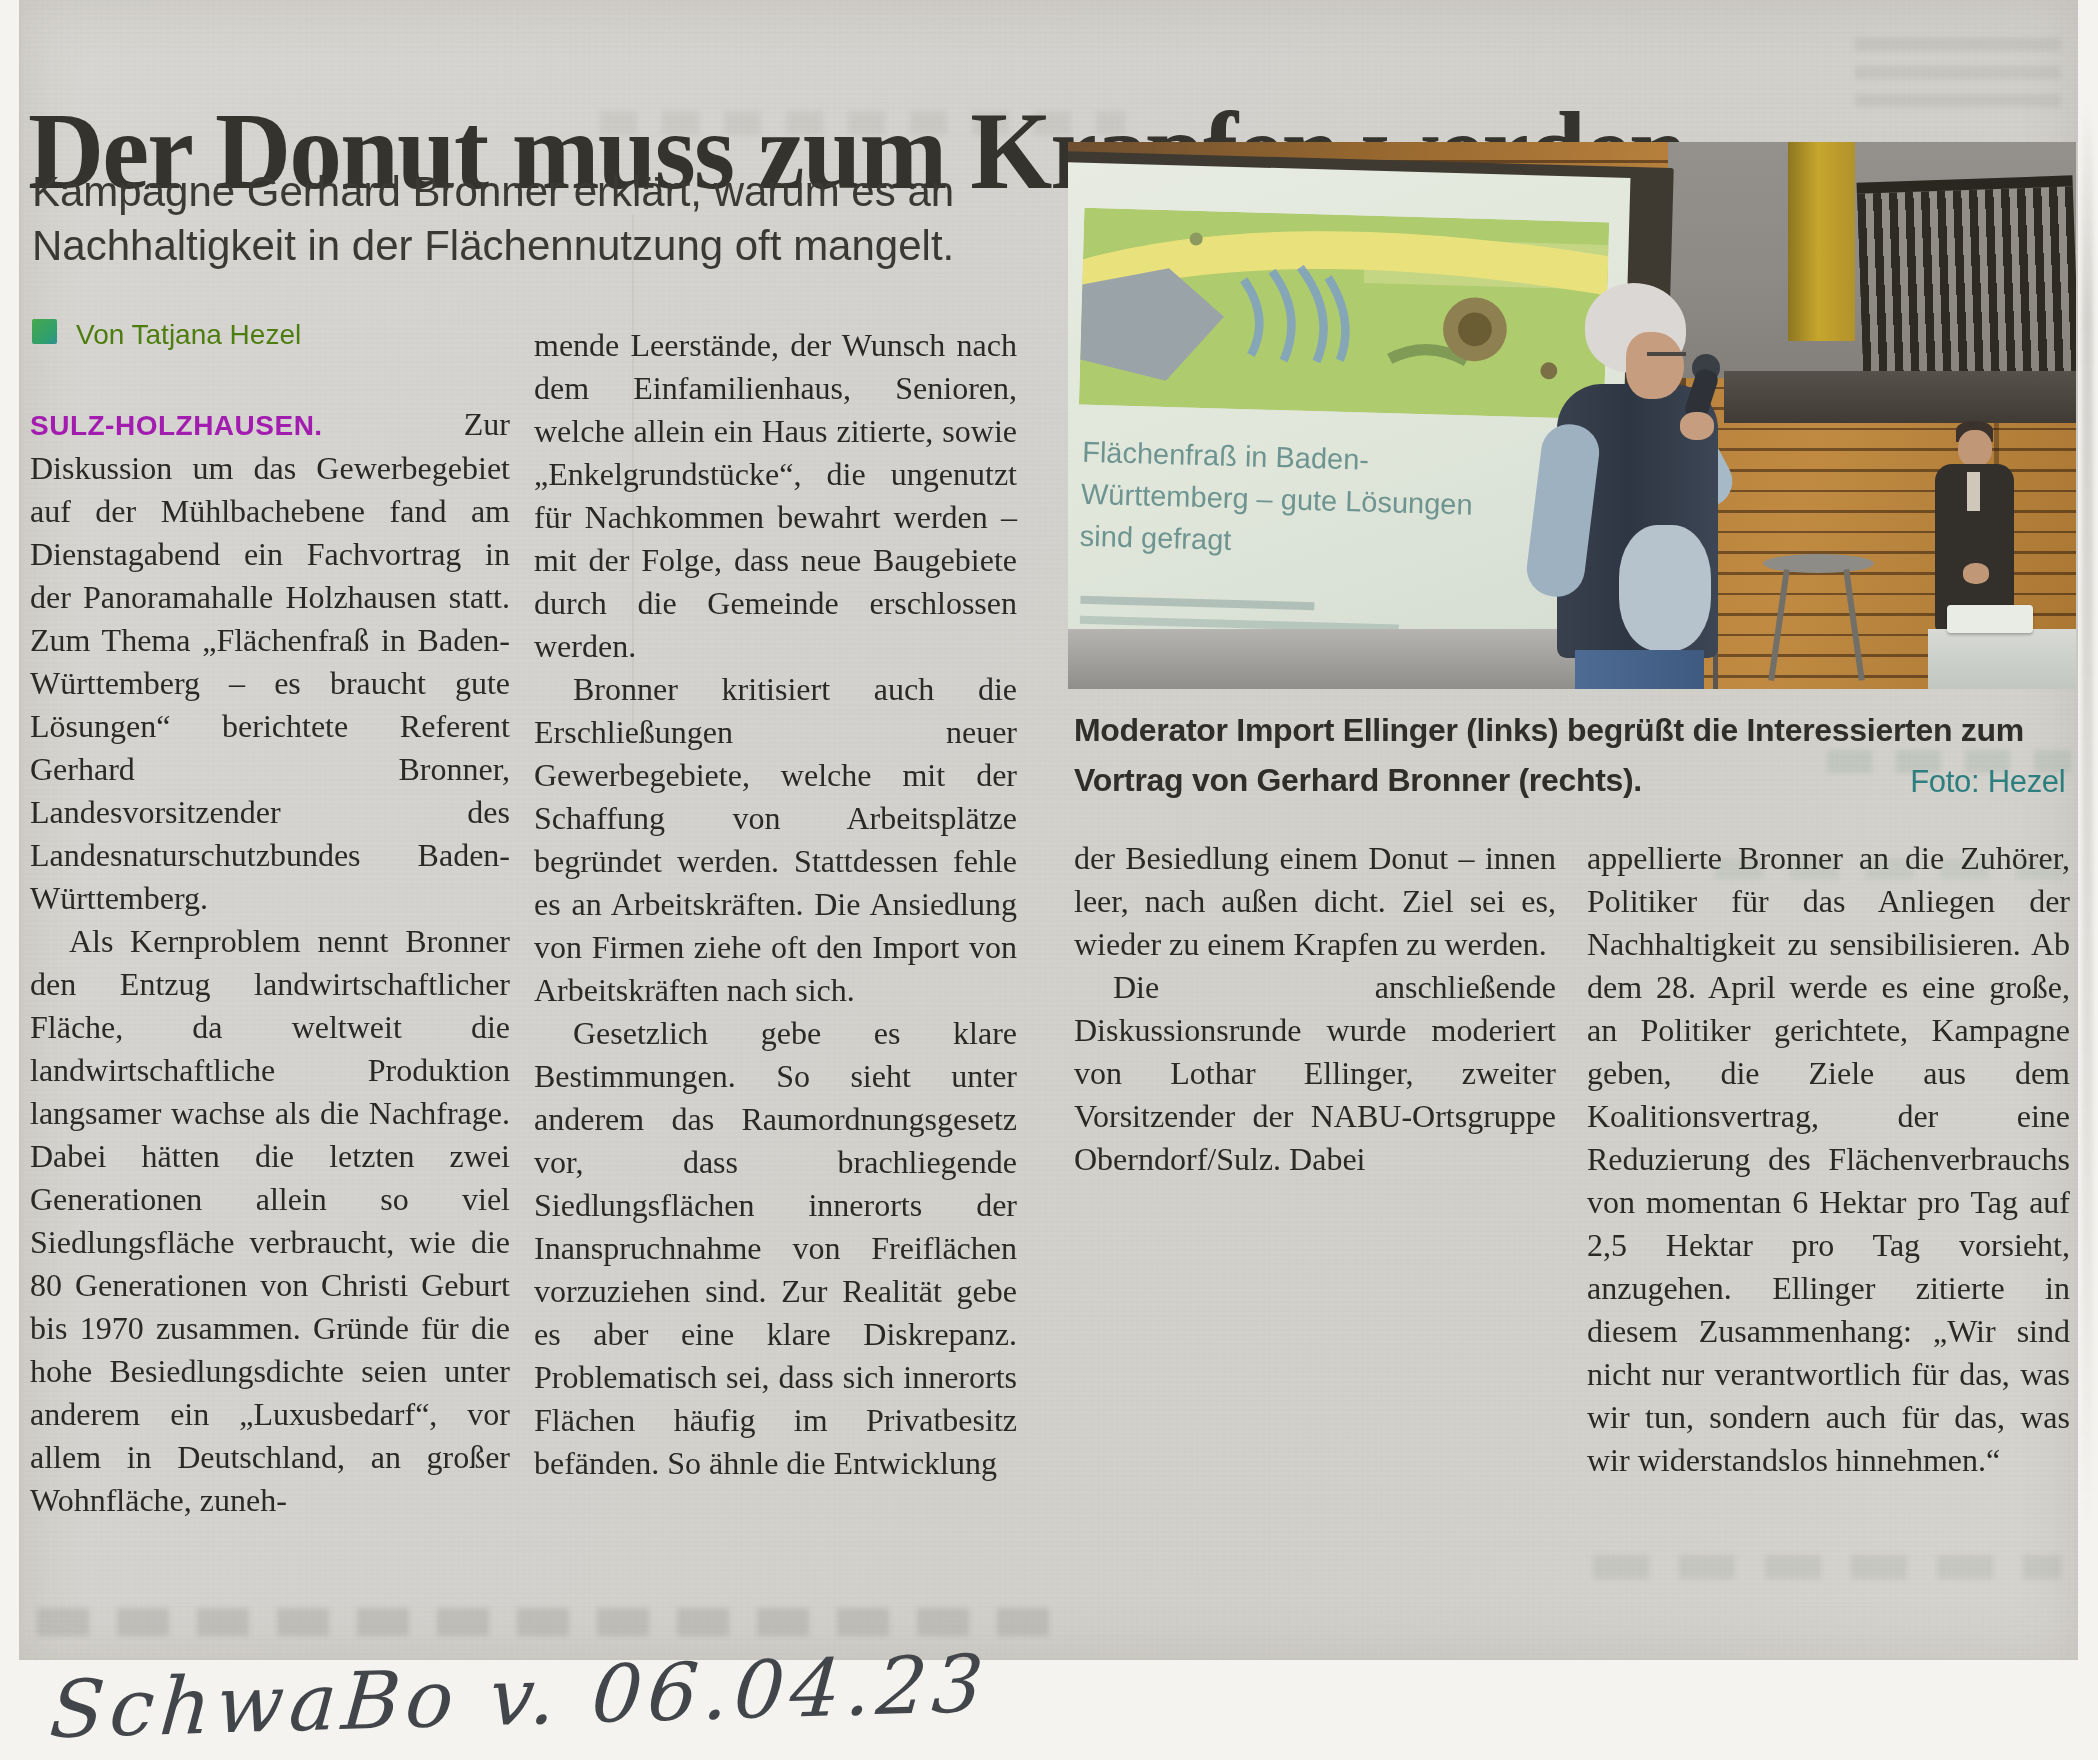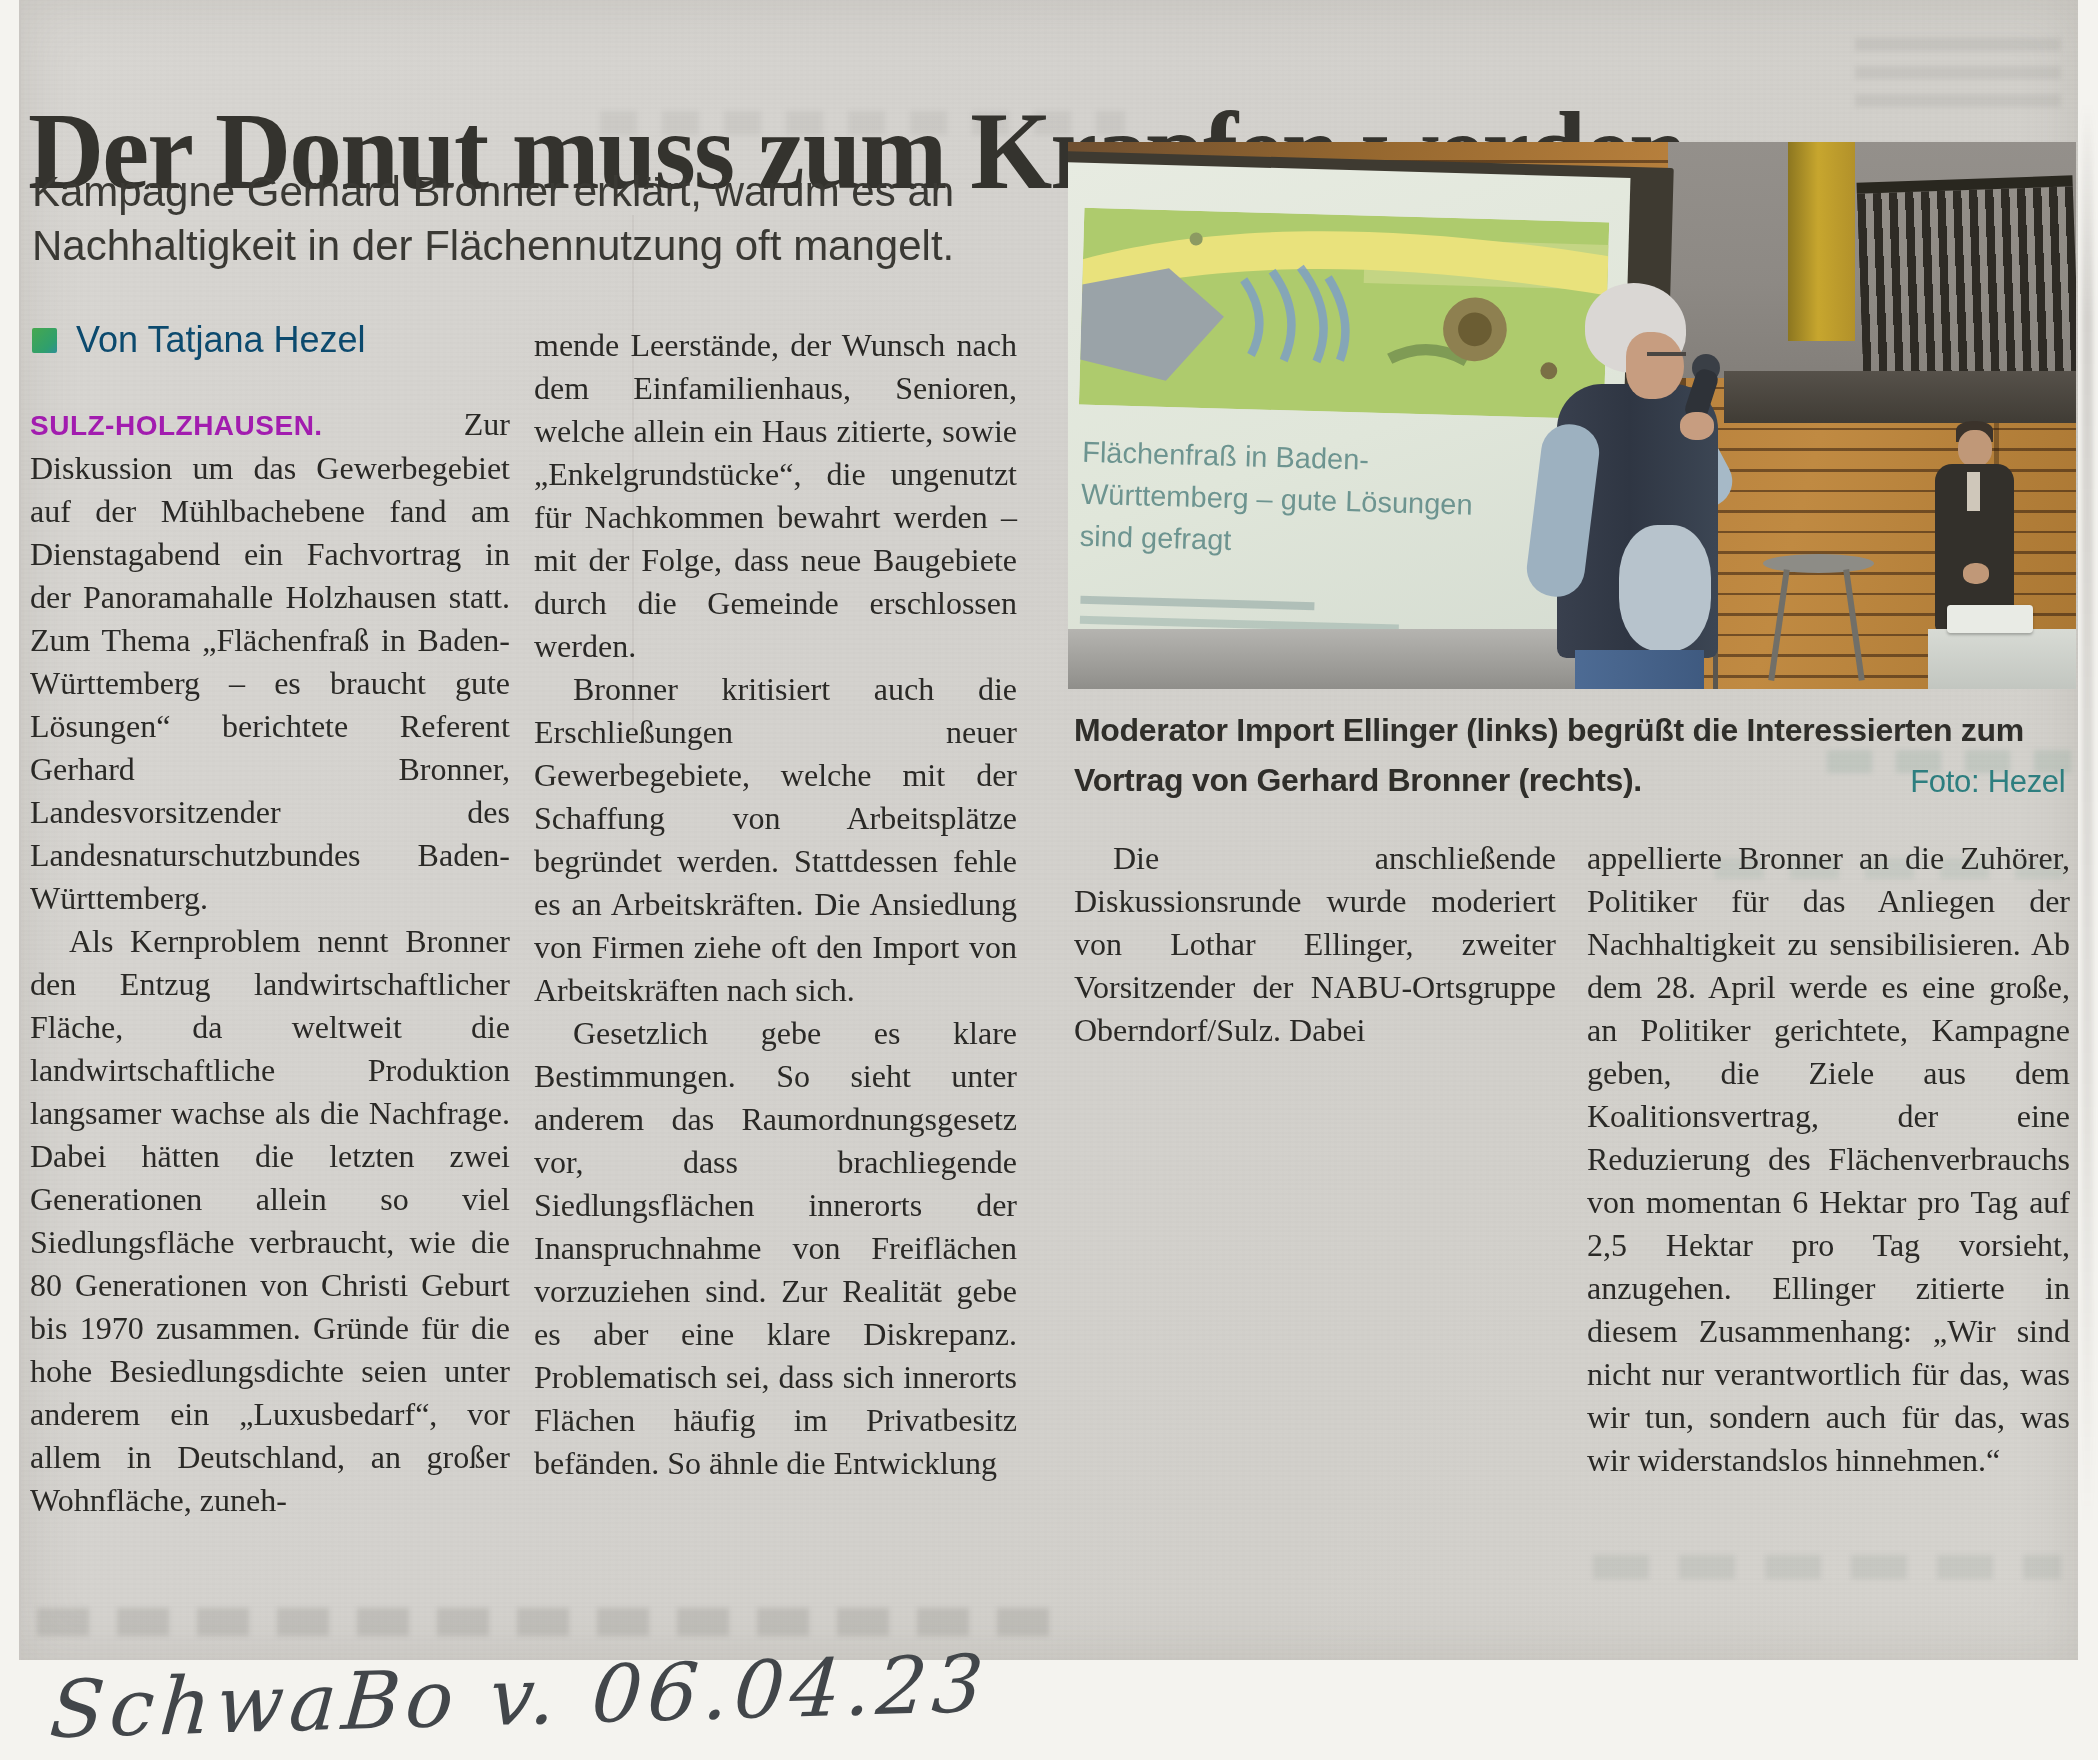--- a/index.html
+++ b/index.html
@@ -18,22 +18,22 @@
     background:linear-gradient(180deg,rgba(0,0,0,0) 0%,rgba(100,95,90,.22) 15%,rgba(100,95,90,.12) 70%,rgba(0,0,0,0) 100%);
     filter:blur(1.9px);}
   .crease{position:absolute;left:632px;top:215px;width:1.9px;height:525px;background:rgba(60,55,50,.06);}
 
   
   .headline{position:absolute;left:28px;top:13px;white-space:nowrap;
     font-family:"Liberation Serif",serif;font-weight:700;font-size:111px;color:#34332e;
     letter-spacing:-1.9px;transform:scaleX(.95);transform-origin:left top;}
   .subhead{position:absolute;left:32px;top:165px;width:937px;
     font-family:"Liberation Sans",sans-serif;font-size:42px;line-height:54px;color:#3a3934;}
-  .byline{position:absolute;left:32px;top:319px;display:flex;align-items:center;
-    font-family:"Liberation Sans",sans-serif;font-size:36px;color:#0c4a6e;}
+  .byline{position:absolute;left:32px;top:319px;display:flex;
+    font-family:"Liberation Sans",sans-serif;font-size:28px;color:#4d7c0f;}
   .byline-square{width:25px;height:25px;margin-right:19px;border-radius:1.9px;
     background:linear-gradient(135deg,#46a84f 0%,#2f9f6d 70%,#2f8f96 100%);}
 
   
   .col{position:absolute;font-size:32px;line-height:43px;color:#2a2926;text-align:justify;}
   #col-0{left:30px;top:403px;width:480px;}
   #col-1{left:534px;top:324px;width:483px;}
   #col-2{left:1074px;top:837px;width:482px;}
   #col-3{left:1587px;top:837px;width:483px;}
   .body-p{margin:0;}
@@ -166,20 +166,21 @@
   <div class="col" id="col-0">
       <p class="body-p"><span class="lead-in">SULZ-HOLZHAUSEN.</span> Zur Diskussion um das Gewerbegebiet auf der Mühlbachebene fand am Dienstagabend ein Fachvortrag in der Panoramahalle Holzhausen statt. Zum Thema „Flächenfraß in Baden-Württemberg – es braucht gute Lösungen“ berichtete Referent Gerhard Bronner, Landesvorsitzender des Landesnaturschutzbundes Baden-Württemberg.</p>
       <p class="body-p indent">Als Kernproblem nennt Bronner den Entzug landwirtschaftlicher Fläche, da weltweit die landwirtschaftliche Produktion langsamer wachse als die Nachfrage. Dabei hätten die letzten zwei Generationen allein so viel Siedlungsfläche verbraucht, wie die 80 Generationen von Christi Geburt bis 1970 zusammen. Gründe für die hohe Besiedlungsdichte seien unter anderem ein „Luxusbedarf“, vor allem in Deutschland, an großer Wohnfläche, zuneh-</p>
     </div>
   <div class="col" id="col-1">
       <p class="body-p">mende Leerstände, der Wunsch nach dem Einfamilienhaus, Senioren, welche allein ein Haus zitierte, sowie „Enkelgrundstücke“, die ungenutzt für Nachkommen bewahrt werden – mit der Folge, dass neue Baugebiete durch die Gemeinde erschlossen werden.</p>
       <p class="body-p indent">Bronner kritisiert auch die Erschließungen neuer Gewerbegebiete, welche mit der Schaffung von Arbeitsplätze begründet werden. Stattdessen fehle es an Arbeitskräften. Die Ansiedlung von Firmen ziehe oft den Import von Arbeitskräften nach sich.</p>
       <p class="body-p indent">Gesetzlich gebe es klare Bestimmungen. So sieht unter anderem das Raumordnungsgesetz vor, dass brachliegende Siedlungsflächen innerorts der Inanspruchnahme von Freiflächen vorzuziehen sind. Zur Realität gebe es aber eine klare Diskrepanz. Problematisch sei, dass sich innerorts Flächen häufig im Privatbesitz befänden. So ähnle die Entwicklung</p>
     </div>
   <div class="col" id="col-2">
+      <p class="body-p">der Besiedlung einem Donut – innen leer, nach außen dicht. Ziel sei es, wieder zu einem Krapfen zu werden.</p>
       <p class="body-p indent">Die anschließende Diskussionsrunde wurde moderiert von Lothar Ellinger, zweiter Vorsitzender der NABU-Ortsgruppe Oberndorf/Sulz. Dabei</p>
     </div>
   <div class="col" id="col-3">
       <p class="body-p">appellierte Bronner an die Zuhörer, Politiker für das Anliegen der Nachhaltigkeit zu sensibilisieren. Ab dem 28. April werde es eine große, an Politiker gerichtete, Kampagne geben, die Ziele aus dem Koalitionsvertrag, der eine Reduzierung des Flächenverbrauchs von momentan 6 Hektar pro Tag auf 2,5 Hektar pro Tag vorsieht, anzugehen. Ellinger zitierte in diesem Zusammenhang: „Wir sind nicht nur verantwortlich für das, was wir tun, sondern auch für das, was wir widerstandslos hinnehmen.“</p>
     </div>
 
   <div class="photo">
     <div class="wood"></div>
     <div class="wood-seam1"></div>
     <div class="wood-seam2"></div>

